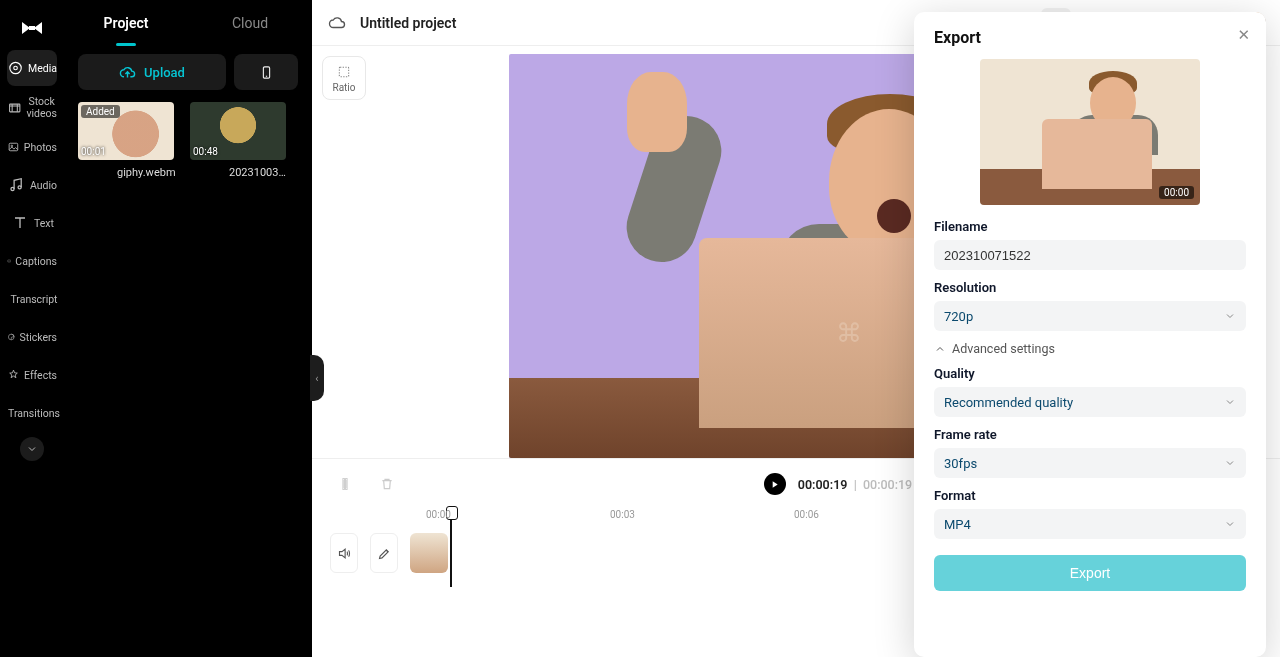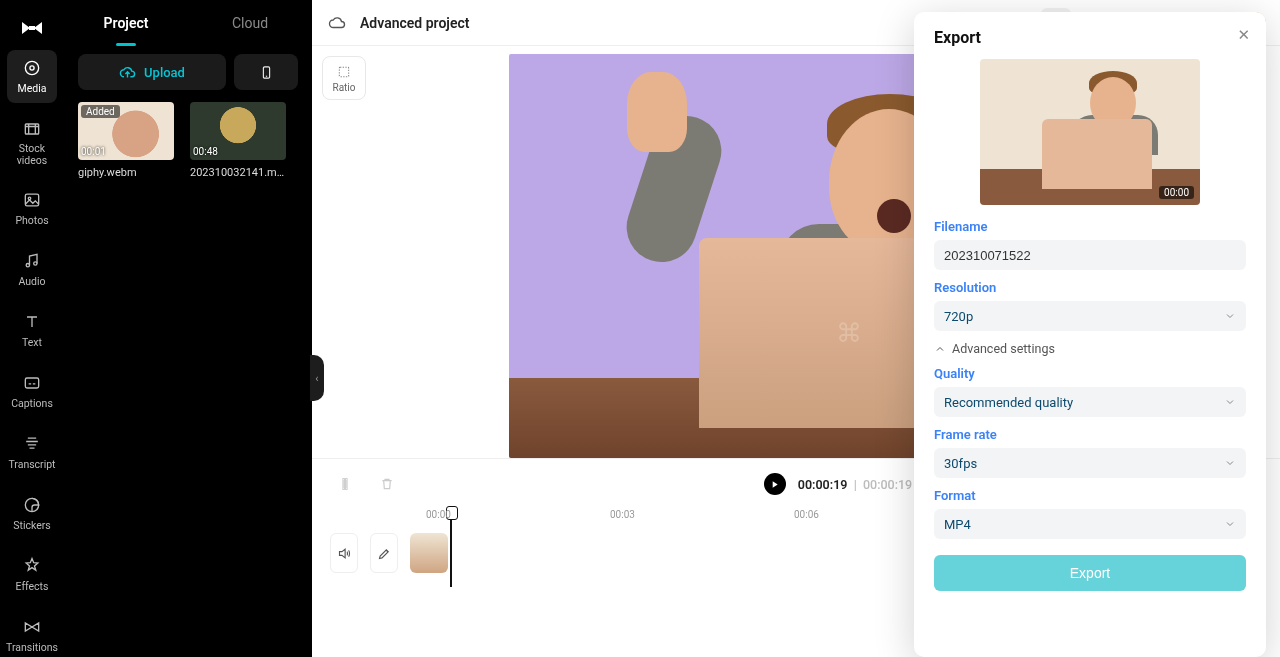--- a/index.html
+++ b/index.html
@@ -2,40 +2,40 @@
 <html><head>
 <meta charset="utf-8">
 <style>
   * { box-sizing: border-box; margin: 0; padding: 0; }
   html, body { width: 1280px; height: 657px; font-family: -apple-system, BlinkMacSystemFont, "Segoe UI", Roboto, sans-serif; overflow: hidden; background: #fff; }
   .app { display: flex; width: 100%; height: 100%; }
 
   
   .rail { width: 64px; background: #000; display: flex; flex-direction: column; align-items: center; padding-top: 6px; }
   .rail .logo { width: 32px; height: 32px; margin: 6px 0 6px; display:flex; align-items:center; justify-content:center;}
-  .rail-item { width: 50px; display: flex; flex-direction: column; align-items: center; justify-content: center; padding: 8px 0; color: #bcbcbc; font-size: 10.5px; gap: 4px; cursor: pointer; border-radius: 8px; margin-bottom: 8px;}
+  .rail-item { width: 50px; display: flex; flex-direction: row; align-items: center; justify-content: center; padding: 8px 0; color: #bcbcbc; font-size: 10.5px; gap: 4px; cursor: pointer; border-radius: 8px; margin-bottom: 2px;}
   .rail-item.active { background: #1e1e1e; color: #fff; }
   .rail-item svg { width: 20px; height: 20px; }
   .rail-more { margin-top: 4px; width: 24px; height:24px; background:#1c1c1c; border-radius:50%; display:flex; align-items:center; justify-content:center; color:#bbb;}
 
   
   .media-panel { width: 248px; background: #000; color: #fff; display:flex; flex-direction:column; }
   .mp-tabs { display:flex; height: 46px; }
   .mp-tab { flex:1; display:flex; align-items:center; justify-content:center; font-size:14px; color:#8a8a8a; cursor:pointer; position:relative;}
   .mp-tab.active { color:#fff; font-weight:600;}
   .mp-tab.active::after{ content:""; position:absolute; bottom:0; width:20px; height:3px; background:#00c4cc; border-radius:2px;}
   .mp-actions { display:flex; gap:8px; padding: 8px 14px 12px;}
   .upload-btn { flex:1; background:#1b1b1b; border-radius:8px; height:36px; display:flex; align-items:center; justify-content:center; gap:8px; color:#06c5d4; font-size:13px; font-weight:500; cursor:pointer;}
   .phone-btn { width:64px; background:#1b1b1b; border-radius:8px; display:flex; align-items:center; justify-content:center; cursor:pointer;}
   .thumbs { display:flex; gap:14px; padding: 0 14px; }
   .thumb-card { width: 98px; }
   .thumb { width:96px; height:58px; border-radius:4px; position:relative; background:#3a332a; overflow:hidden;}
   .thumb .badge-added{ position:absolute; top:3px; left:3px; background:rgba(0,0,0,.55); color:#fff; font-size:10px; padding:1px 5px; border-radius:3px;}
   .thumb .dur{ position:absolute; bottom:3px; left:3px; color:#fff; font-size:10px; text-shadow:0 0 3px #000;}
-  .thumb-name{ font-size:11px; color:#ddd; margin-top:6px; white-space:nowrap; overflow:hidden; text-overflow:ellipsis;}
+  .thumb-name{ font-size:11px; color:#ddd; margin-top:6px; white-space:nowrap; overflow:hidden; text-overflow:ellipsis;margin-left:39px;}
   .thumb-art1{ background: linear-gradient(#efe4d3,#efe4d3);} 
   .thumb-art1::after{content:""; position:absolute; inset:0; background: radial-gradient(circle at 60% 55%, rgba(200,120,80,.6) 0 35%, transparent 36%);}
   .thumb-art2{ background: radial-gradient(circle at 50% 40%, #c8a85a 0 30%, #2e3a2e 31% 100%);}
 
   
   .main { flex:1; display:flex; flex-direction:column; background:#fff; position:relative;}
   .topbar { height:46px; display:flex; align-items:center; padding: 0 16px; gap:14px; border-bottom:1px solid #eee;}
   .topbar .cloud-ic{ color:#444; }
   .proj-title{ font-size:14px; font-weight:600; color:#222;}
   .tb-spacer{ flex:1;}
@@ -83,21 +83,21 @@
   .export{ position:absolute; top:12px; right:14px; width:352px; bottom:0; background:#fff; border-radius:10px; box-shadow:0 8px 40px rgba(0,0,0,.18); padding:16px 20px; overflow:auto;}
   .export h2{ font-size:16px; font-weight:700; color:#111; margin-bottom:12px;}
   .close-x{ position:absolute; top:14px; right:16px; color:#888; cursor:pointer; font-size:15px;}
   .preview{ width:220px; height:146px; margin:4px auto 14px; background:#efe4d3; border-radius:4px; position:relative; overflow:hidden;}
   .preview .p-desk{position:absolute; bottom:0; left:0; right:0; height:36px; background:#8a5a3e;}
   .preview .p-lap{position:absolute; bottom:16px; left:62px; width:110px; height:70px; background:#e6b89a; border-radius:6px 6px 0 0;}
   .preview .p-head{position:absolute; top:18px; left:110px; width:46px; height:52px; background:#e7b38e; border-radius:50%;}
   .preview .p-hair{position:absolute; top:12px; left:109px; width:48px; height:24px; background:#8a5a2e; border-radius:50% 50% 30% 30%;}
   .preview .p-body{position:absolute; top:56px; left:92px; width:86px; height:40px; background:#7b7b73; border-radius:20px 20px 0 0;}
   .preview .p-dur{position:absolute; bottom:6px; right:6px; background:rgba(0,0,0,.6); color:#fff; font-size:10px; padding:1px 5px; border-radius:3px;}
-  .field-label{ font-size:13px; font-weight:600; color:#3b82f6; margin:10px 0 6px;}
+  .field-label{ font-size:13px; font-weight:600; color:#0f172a; margin:10px 0 6px;}
   .field-input{ width:100%; height:30px; background:#f3f4f5; border:none; border-radius:6px; padding:0 10px; font-size:13px; color:#333;}
   .field-select{ width:100%; height:30px; background:#f3f4f5; border:none; border-radius:6px; padding:0 10px; font-size:13px; color:#0c4a6e; display:flex; align-items:center; justify-content:space-between; cursor:pointer;}
   .adv{ display:flex; align-items:center; gap:6px; font-size:12.5px; color:#555; margin:10px 0 4px; cursor:pointer;}
   .export-btn{ width:100%; height:36px; margin-top:16px; background:#66d2da; color:#fff; border:none; border-radius:6px; font-size:14px; font-weight:500; cursor:pointer;}
   .arrow { position:absolute; pointer-events:none; }
   .chevron{ width:12px; height:12px; }
   svg{ display:block; }
 </style>
 </head>
 <body>
@@ -228,21 +228,21 @@
       </div>
     </div>
   </div>
 
   <div class="main">
     <div class="collapse-handle">‹</div>
     <div class="topbar">
       <svg width="18" height="18" viewBox="0 0 24 24" fill="none" stroke="#555" stroke-width="1.8" class="cloud-ic">
           <path d="M7 18a5 5 0 010-10 6 6 0 0111 2 4 4 0 010 8H7z"></path>
         </svg>
-      <div class="proj-title">Advanced project</div>
+      <div class="proj-title">Untitled project</div>
       <div class="tb-spacer"></div>
       <div class="tb-btn boxed">
           <svg width="16" height="16" viewBox="0 0 24 24" fill="none" stroke="#333" stroke-width="1.8">
             <path d="M5 4l14 7-6 2-2 6z"></path>
           </svg>
         </div>
       <div class="tb-btn">
           <svg width="16" height="16" viewBox="0 0 24 24" fill="none" stroke="#555" stroke-width="1.8">
             <path d="M8 12V6a1.5 1.5 0 013 0v5M11 11V5a1.5 1.5 0 013 0v6M14 11V6a1.5 1.5 0 013 0v8a5 5 0 01-5 5h-1a5 5 0 01-5-5v-2l-1-2a1.5 1.5 0 012.5-1.5L8 12"></path>
           </svg>

